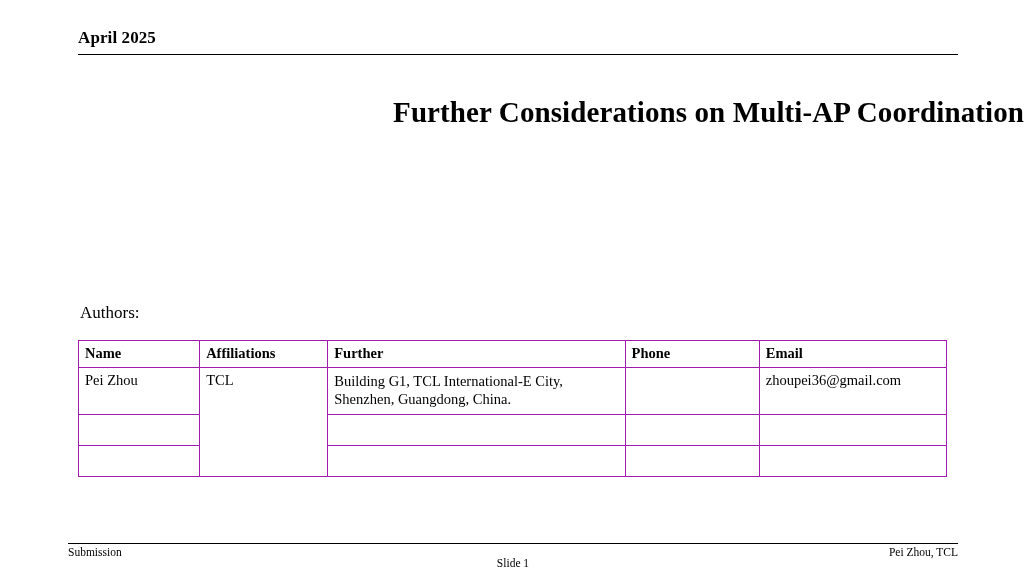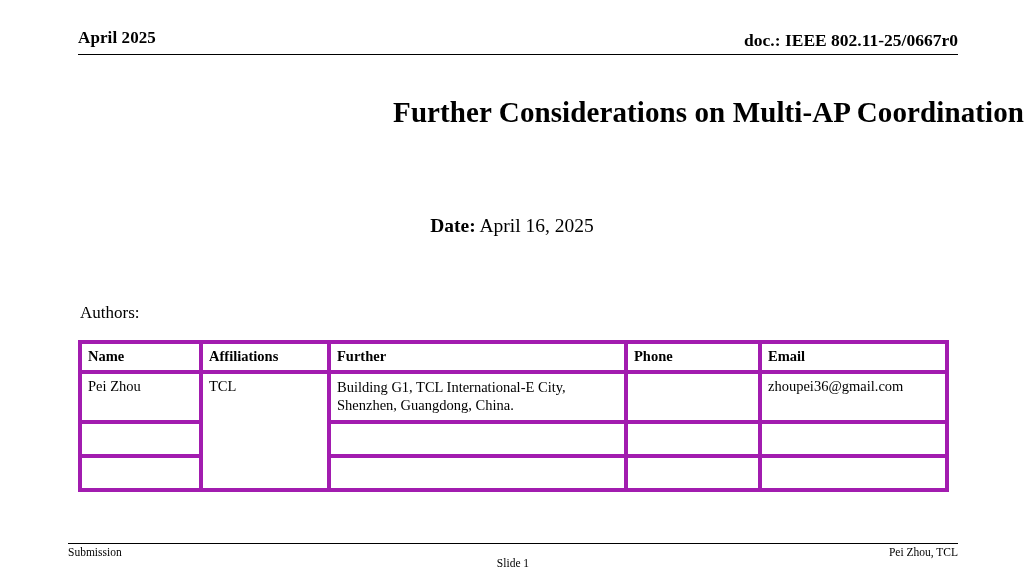--- a/index.html
+++ b/index.html
@@ -94,21 +94,21 @@
   .author-table {
     position: absolute;
     left: 78px;
     top: 340px;
     width: 869px;
     border-collapse: collapse;
     table-layout: fixed;
     font-size: 14.5px;
   }
   .author-table td, .author-table th {
-    border: 4px solid #a21caf;
+    border: 1px solid #a21caf;
     padding: 4px 6px;
     vertical-align: top;
     text-align: left;
     font-weight: normal;
     height: 19px;
   }
   .author-table thead td {
     font-weight: bold;
     height: 18px;
   }
@@ -164,30 +164,25 @@
     top: 0;
   }
 </style>
 </head>
 <body>
 
 <div class="slide">
 
   <div class="header">
     <div class="header-left">April 2025</div>
-    <div class="header-right">doc.: IEEE 802.11-25/0667r0</div>
   </div>
   <div class="header-rule"></div>
 
   <div class="title">Further Considerations on Multi-AP Coordination</div>
 
-  <div class="date-line">
-    <span class="date-label">Date:</span>
-    <span>April 16, 2025</span>
-  </div>
 
   <div class="authors-label">Authors:</div>
 
   <table class="author-table">
     <colgroup>
       <col class="col-name">
       <col class="col-aff">
       <col class="col-addr">
       <col class="col-phone">
       <col class="col-email">

